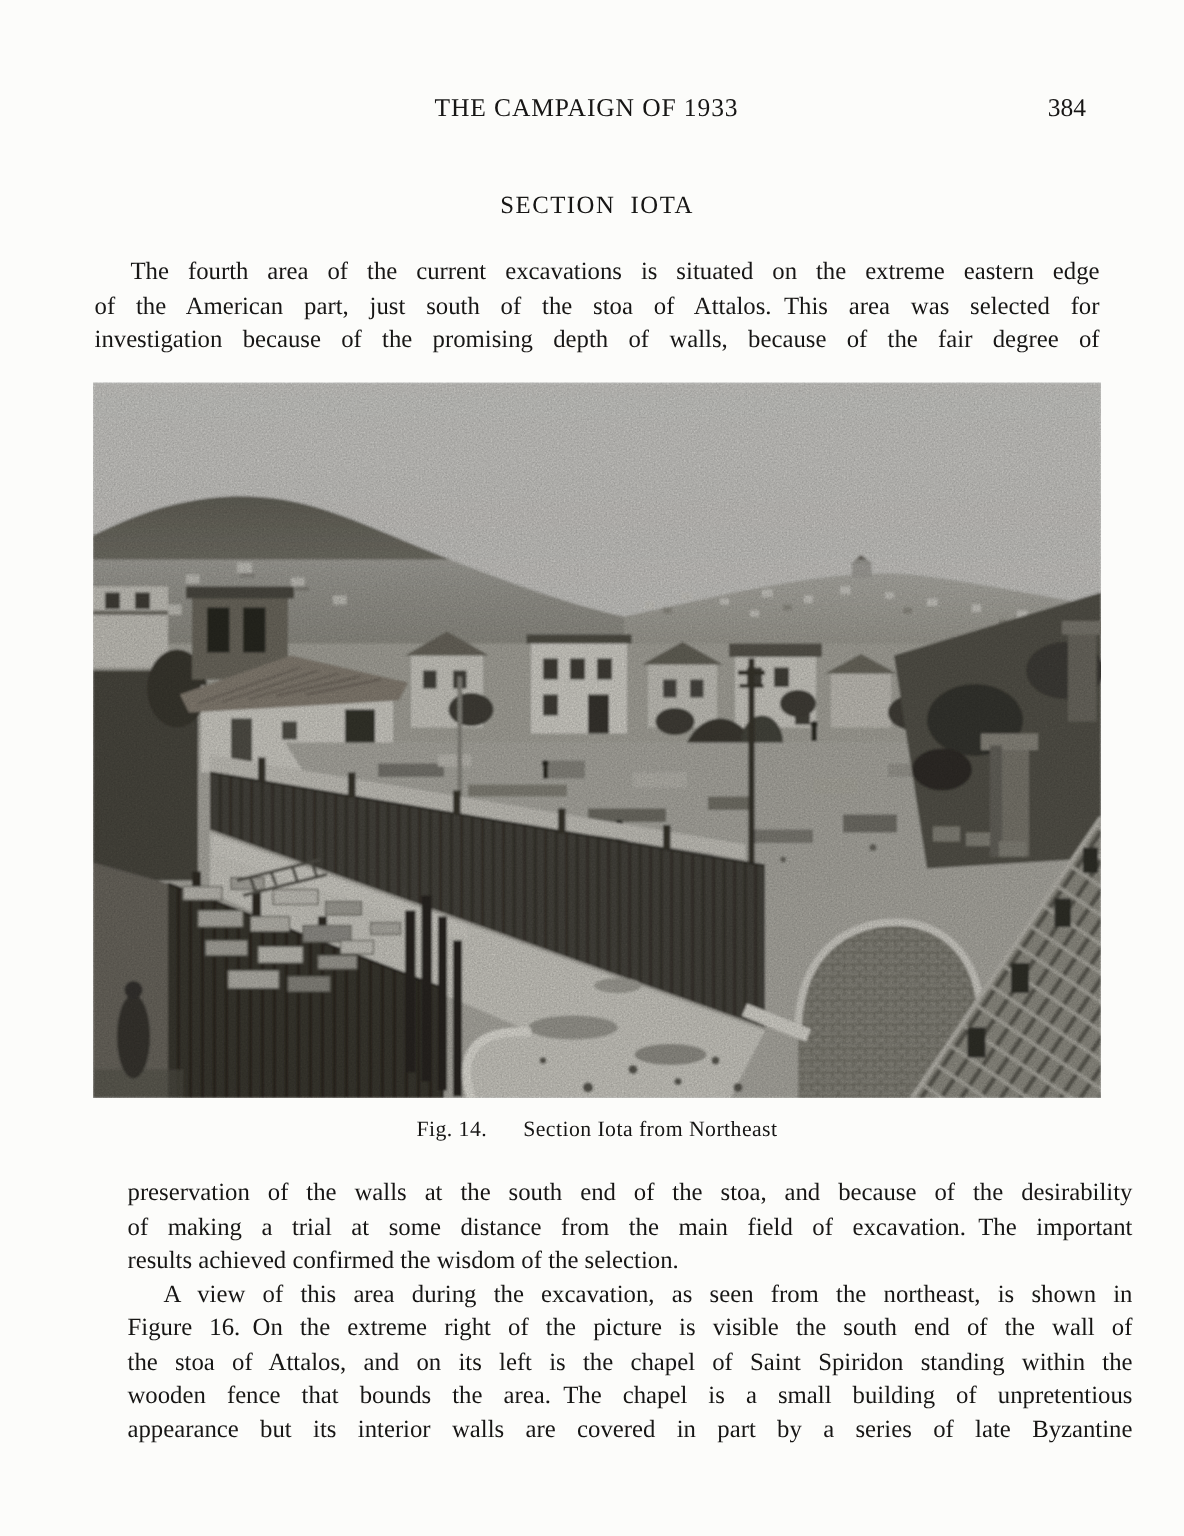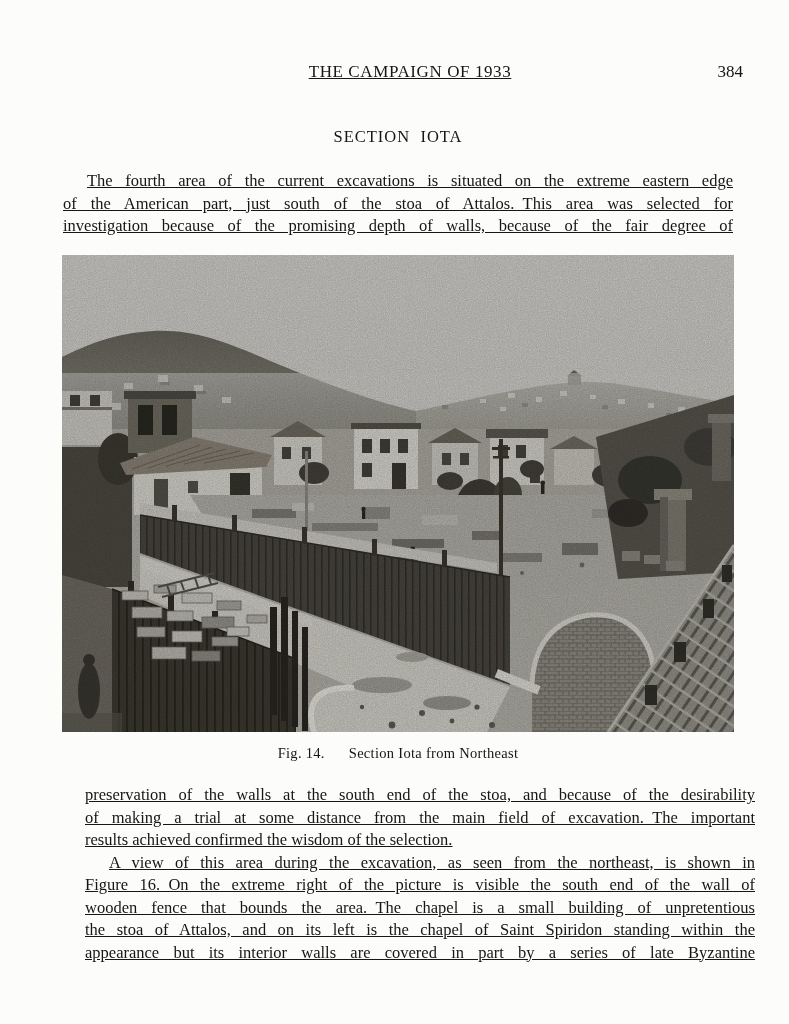--- a/index.html
+++ b/index.html
@@ -4,39 +4,38 @@
 <style>
   html,body{margin:0;padding:0;}
   body{
     width:789px;height:1024px;background:#fdfdfc;
     font-family:"Liberation Serif","DejaVu Serif",serif;
     color:#171615;position:relative;overflow:hidden;
   }
   .page{position:absolute;inset:0;background:#fcfcfa;}
 
   
-  #running-header{position:absolute;left:75px;top:62px;width:670px;height:22px;text-decoration:underline;}
+  #running-header{position:absolute;left:56px;top:62px;width:670px;height:22px;}
   .rh-title{text-align:center;font-size:17px;letter-spacing:0.6px;}
   .rh-page{position:absolute;right:2px;top:0;font-size:17px;}
 
   
   #section-title{
     position:absolute;left:63px;top:127px;width:670px;
     text-align:center;font-size:16.5px;letter-spacing:1px;white-space:pre;
   }
 
   
   .textblock{position:absolute;left:63px;width:670px;}
   #para-1{top:170px;}
   #body-block{top:784px;margin-left:22px;}
   .line{
     font-size:16.5px;line-height:22.5px;
     text-align:justify;text-align-last:justify;
     white-space:pre-wrap;
-    text-decoration:underline;
   }
   .line.end{text-align-last:left;}
   .line.indent{text-indent:24px;}
 
   
   #figure{position:absolute;left:62px;top:255px;width:672px;height:477px;}
   #figure svg{display:block;}
   #caption{
     position:absolute;left:63px;top:745px;width:670px;
     text-align:center;font-size:14.5px;letter-spacing:0.3px;
@@ -404,18 +403,18 @@
   <div id="caption">
     <span class="cap-label">Fig. 14.</span><span>Section Iota from Northeast</span>
   </div>
 
   <div id="body-block" class="textblock">
     <div class="line">preservation of the walls at the south end of the stoa, and because of the desirability</div>
     <div class="line">of making a trial at some distance from the main field of excavation. The important</div>
     <div class="line end">results achieved confirmed the wisdom of the selection.</div>
     <div class="line indent">A view of this area during the excavation, as seen from the northeast, is shown in</div>
     <div class="line">Figure 16. On the extreme right of the picture is visible the south end of the wall of</div>
+    <div class="line">the stoa of Attalos, and on its left is the chapel of Saint Spiridon standing within the</div>
     <div class="line">wooden fence that bounds the area. The chapel is a small building of unpretentious</div>
-    <div class="line">the stoa of Attalos, and on its left is the chapel of Saint Spiridon standing within the</div>
     <div class="line">appearance but its interior walls are covered in part by a series of late Byzantine</div>
   </div>
 
 </div>
 
 </body></html>

